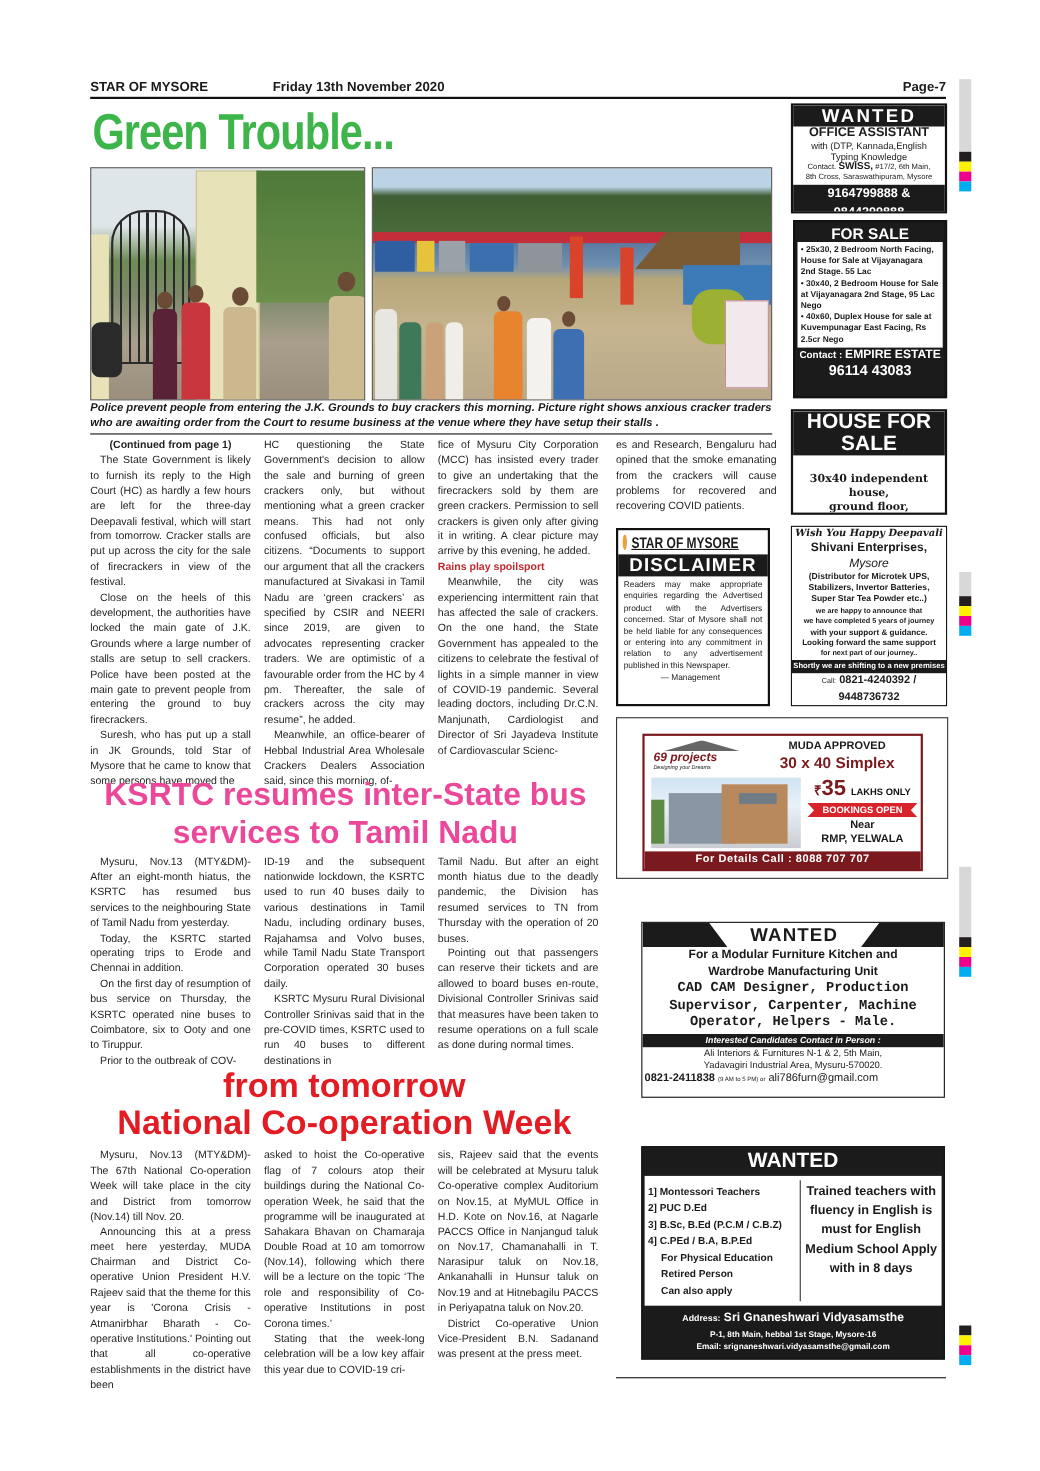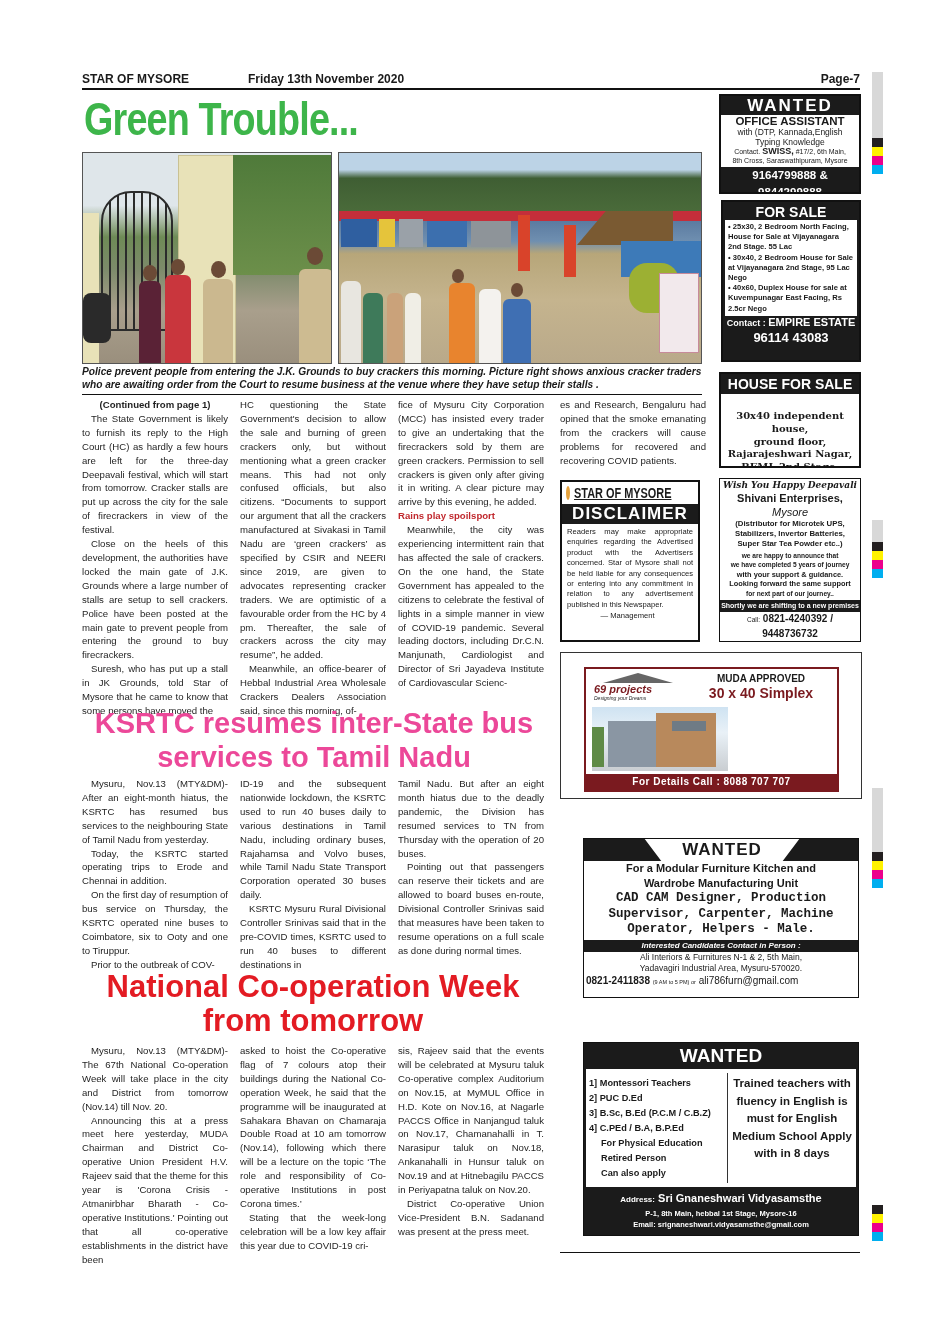--- a/index.html
+++ b/index.html
@@ -176,22 +176,22 @@
 <div class="abs col" style="left:240px; top:777px; width:146px;">
   <p style="text-indent:0;">ID-19 and the subsequent nationwide lockdown, the KSRTC used to run 40 buses daily to various destinations in Tamil Nadu, including ordinary buses, Rajahamsa and Volvo buses, while Tamil Nadu State Transport Corporation operated 30 buses daily.</p>
   <p>KSRTC Mysuru Rural Divisional Controller Srinivas said that in the pre-COVID times, KSRTC used to run 40 buses to different destinations in</p>
 </div>
 <div class="abs col" style="left:398px; top:777px; width:146px;">
   <p style="text-indent:0;">Tamil Nadu. But after an eight month hiatus due to the deadly pandemic, the Division has resumed services to TN from Thursday with the operation of 20 buses.</p>
   <p>Pointing out that passengers can reserve their tickets and are allowed to board buses en-route, Divisional Controller Srinivas said that measures have been taken to resume operations on a full scale as done during normal times.</p>
 </div>
 
 <div class="abs headline-red" style="top:970px;">
+  <div>from tomorrow</div>
   <div>National Co-operation Week</div>
-  <div>from tomorrow</div>
 </div>
 <div class="abs col" style="left:82px; top:1044px; width:146px;">
   <p>Mysuru, Nov.13 (MTY&amp;DM)- The 67th National Co-operation Week will take place in the city and District from tomorrow (Nov.14) till Nov. 20.</p>
   <p>Announcing this at a press meet here yesterday, MUDA Chairman and District Co-operative Union President H.V. Rajeev said that the theme for this year is 'Corona Crisis - Atmanirbhar Bharath - Co-operative Institutions.' Pointing out that all co-operative establishments in the district have been</p>
 </div>
 <div class="abs col" style="left:240px; top:1044px; width:146px;">
   <p style="text-indent:0;">asked to hoist the Co-operative flag of 7 colours atop their buildings during the National Co-operation Week, he said that the programme will be inaugurated at Sahakara Bhavan on Chamaraja Double Road at 10 am tomorrow (Nov.14), following which there will be a lecture on the topic ‘The role and responsibility of Co-operative Institutions in post Corona times.’</p>
   <p>Stating that the week-long celebration will be a low key affair this year due to COVID-19 cri-</p>
 </div>
 <div class="abs col" style="left:398px; top:1044px; width:146px;">
@@ -221,21 +221,21 @@
     <div>• <span>40x60, Duplex House for sale at Kuvempunagar East Facing, Rs 2.5cr Nego</span></div>
   </div>
   <div style="color:#fff; font-size:9px; font-weight:bold; line-height:13px;">
     <span>Contact :</span>
     <span style="font-size:11px;">EMPIRE ESTATE</span>
   </div>
   <div style="color:#fff; font-size:13px; font-weight:bold; line-height:15px;">96114 43083</div>
 </div>
 
 <div class="abs ad" style="left:719px; top:372px; width:142px; height:96px;">
-  <div class="inv" style="font-size:14px; line-height:20px;">HOUSE FOR SALE</div>
+  <div class="inv" style="font-size:19px; line-height:20px;">HOUSE FOR SALE</div>
   <div style="font-size:10px; font-weight:bold; line-height:12.8px; font-family:'DejaVu Serif', serif; padding-top:16px;">
     <div>30x40 independent house,</div>
     <div>ground floor,</div>
     <div>Rajarajeshwari Nagar,</div>
     <div>BEML 2nd Stage, Mysore.</div>
   </div>
 
 </div>
 
 <div class="abs ad" style="left:719px; top:478px; width:142px; height:164px; border-width:1px;">
@@ -268,20 +268,29 @@
     </div>
     <div class="abs" style="left:100px; top:4px; width:150px; text-align:center;">
       <div style="font-size:10px; font-weight:bold; line-height:12px;">MUDA APPROVED</div>
       <div style="font-size:14px; font-weight:bold; color:#7a1a1f; line-height:16px;">30 x 40 Simplex</div>
     </div>
     <div class="abs" style="left:6px; top:38px; width:136px; height:64px; background:linear-gradient(180deg,#cfe3f2 0%,#e9f1f7 40%,#c9cdd1 100%);">
       <div class="abs" style="left:16px; top:14px; width:60px; height:46px; background:#8a96a3;"></div>
       <div class="abs" style="left:64px; top:6px; width:60px; height:54px; background:#b8895c;"></div>
       <div class="abs" style="left:80px; top:14px; width:34px; height:10px; background:#6f7b85;"></div>
       <div class="abs" style="left:0; top:20px; width:12px; height:40px; background:#5f8a46;"></div>
+    </div>
+    <div class="abs" style="left:144px; top:38px; width:108px; height:64px; text-align:center;">
+      <div style="font-weight:bold; color:#7a1a1f; line-height:20px;">
+        <span style="font-size:12px;">₹</span><span style="font-size:20px;">35</span>
+        <span style="font-size:8.5px; color:#111;">LAKHS ONLY</span>
+      </div>
+      <div style="background:#d8232a; color:#fff; font-size:8.5px; font-weight:bold; line-height:13px; margin:0 4px; clip-path:polygon(0 0,100% 0,94% 50%,100% 100%,0 100%,6% 50%);">BOOKINGS OPEN</div>
+      <div style="font-size:10px; font-weight:bold; line-height:12px; margin-top:2px;">Near</div>
+      <div style="font-size:10px; font-weight:bold; line-height:12px;">RMP, YELWALA</div>
     </div>
     <div class="abs" style="left:0; bottom:0; width:251px; height:16px; background:#7a1a1f; color:#fff; font-size:10px; font-weight:bold; line-height:16px; text-align:center; letter-spacing:0.5px;">For Details Call : 8088 707 707</div>
   </div>
 </div>
 
 <div class="abs ad" style="left:583px; top:838px; width:276px; height:160px; border-width:1px;">
   <div style="position:relative; height:22px;">
     <div class="abs" style="left:0; top:0; width:276px; height:22px; background:#1b1b1b; clip-path:polygon(0 0,100% 0,100% 100%,72% 100%,78% 0,22% 0,28% 100%,0 100%);"></div>
     <div class="abs" style="left:0; top:0; width:276px; font-size:17px; font-weight:bold; line-height:22px; letter-spacing:1px;">WANTED</div>
   </div>

